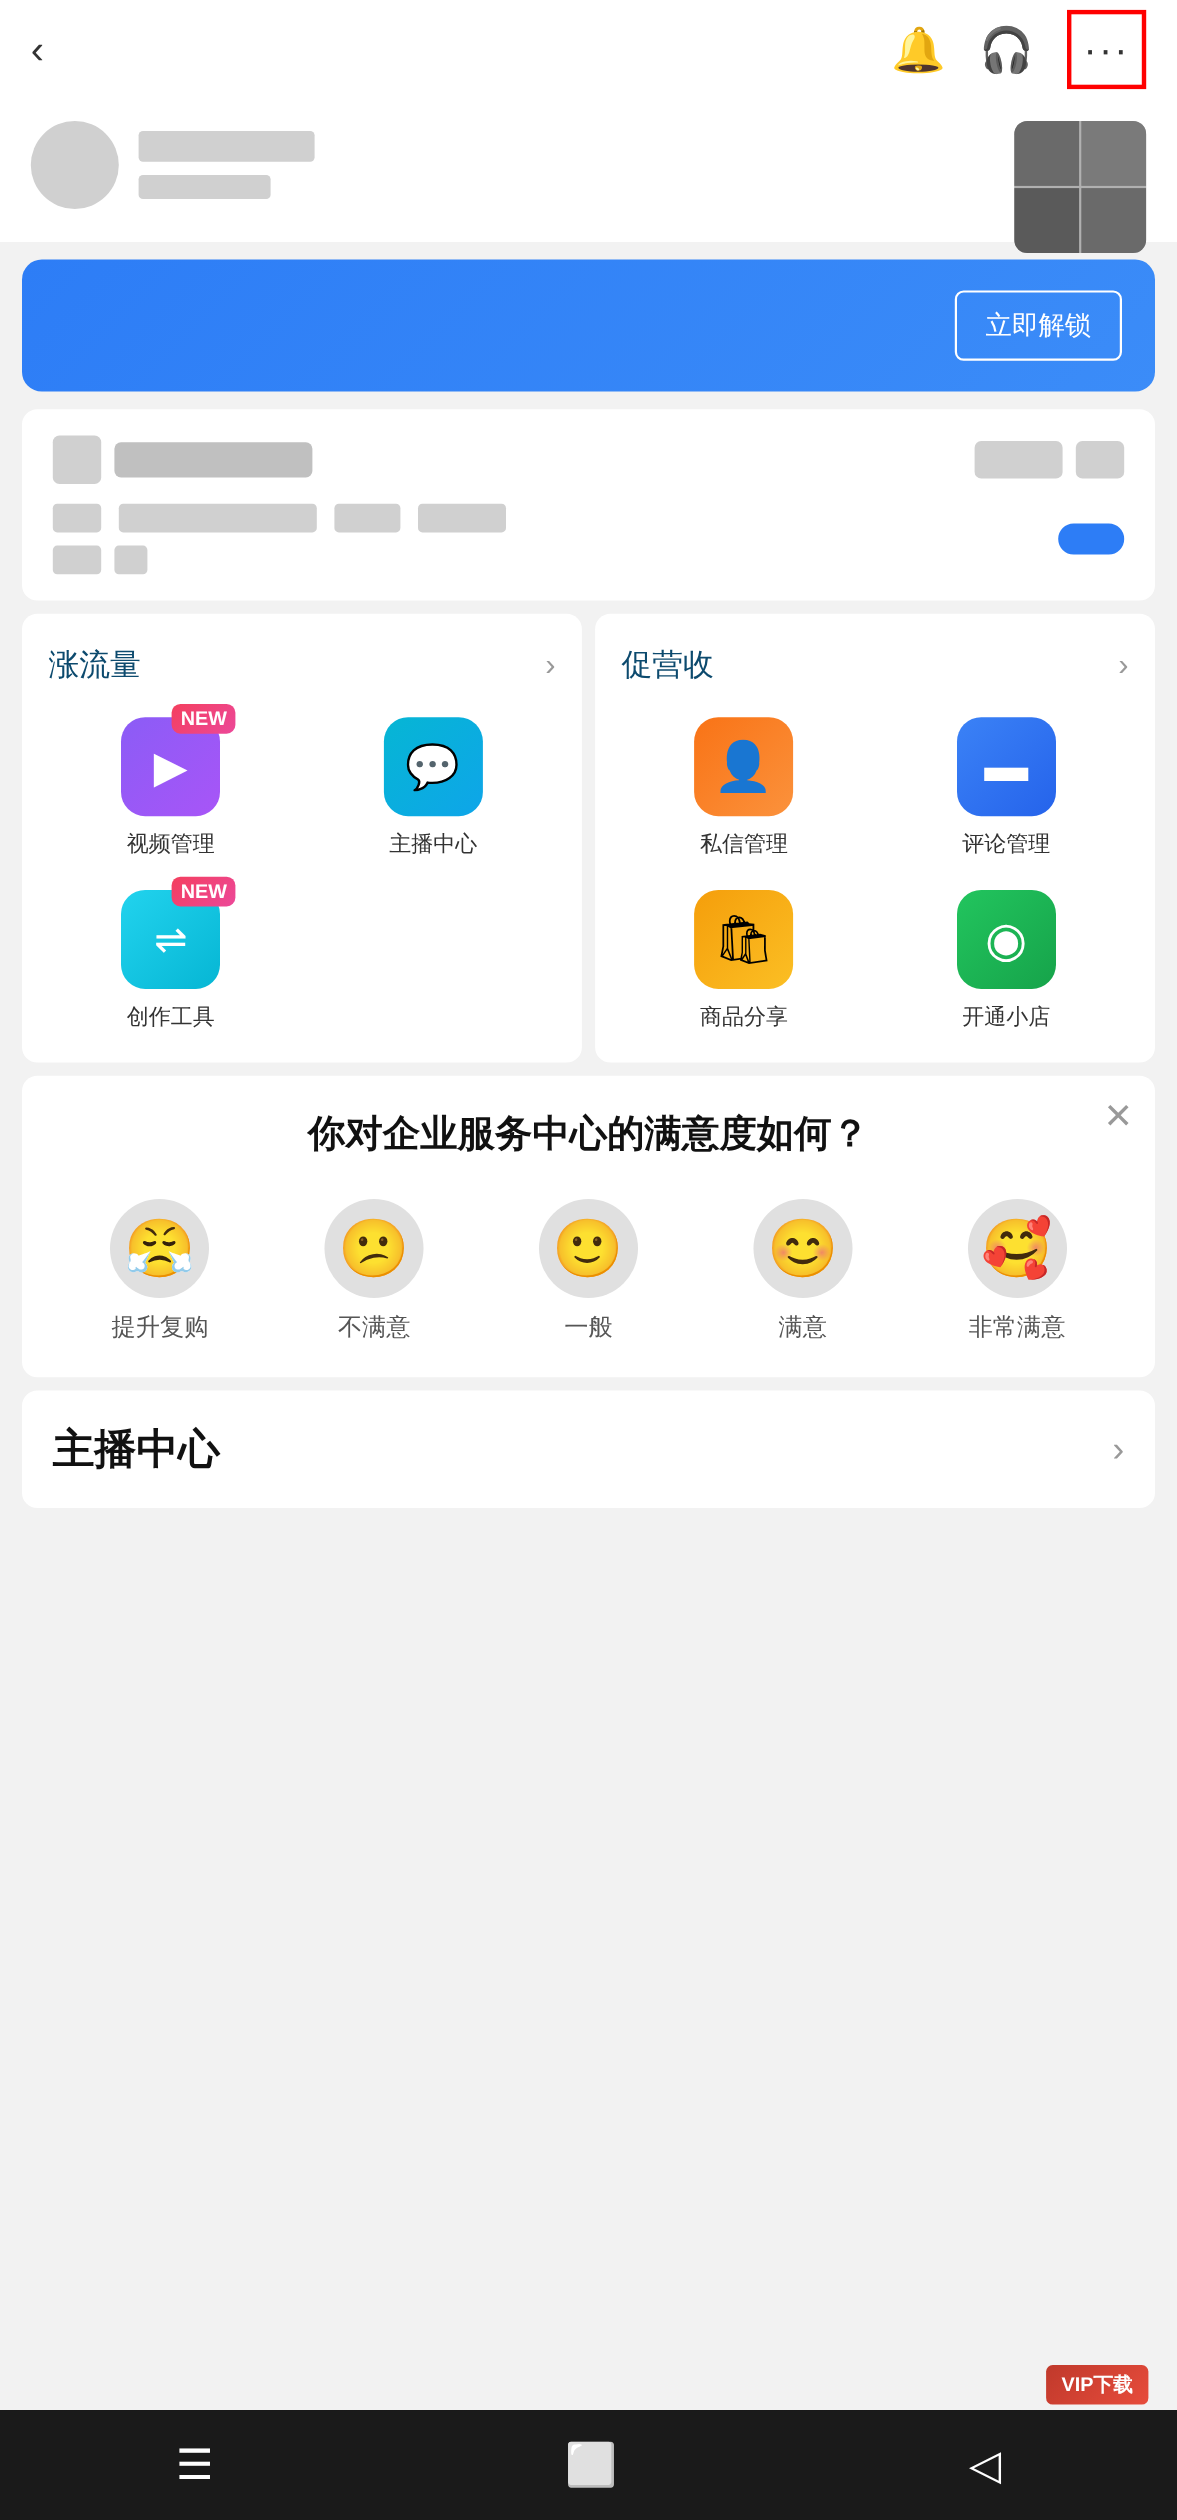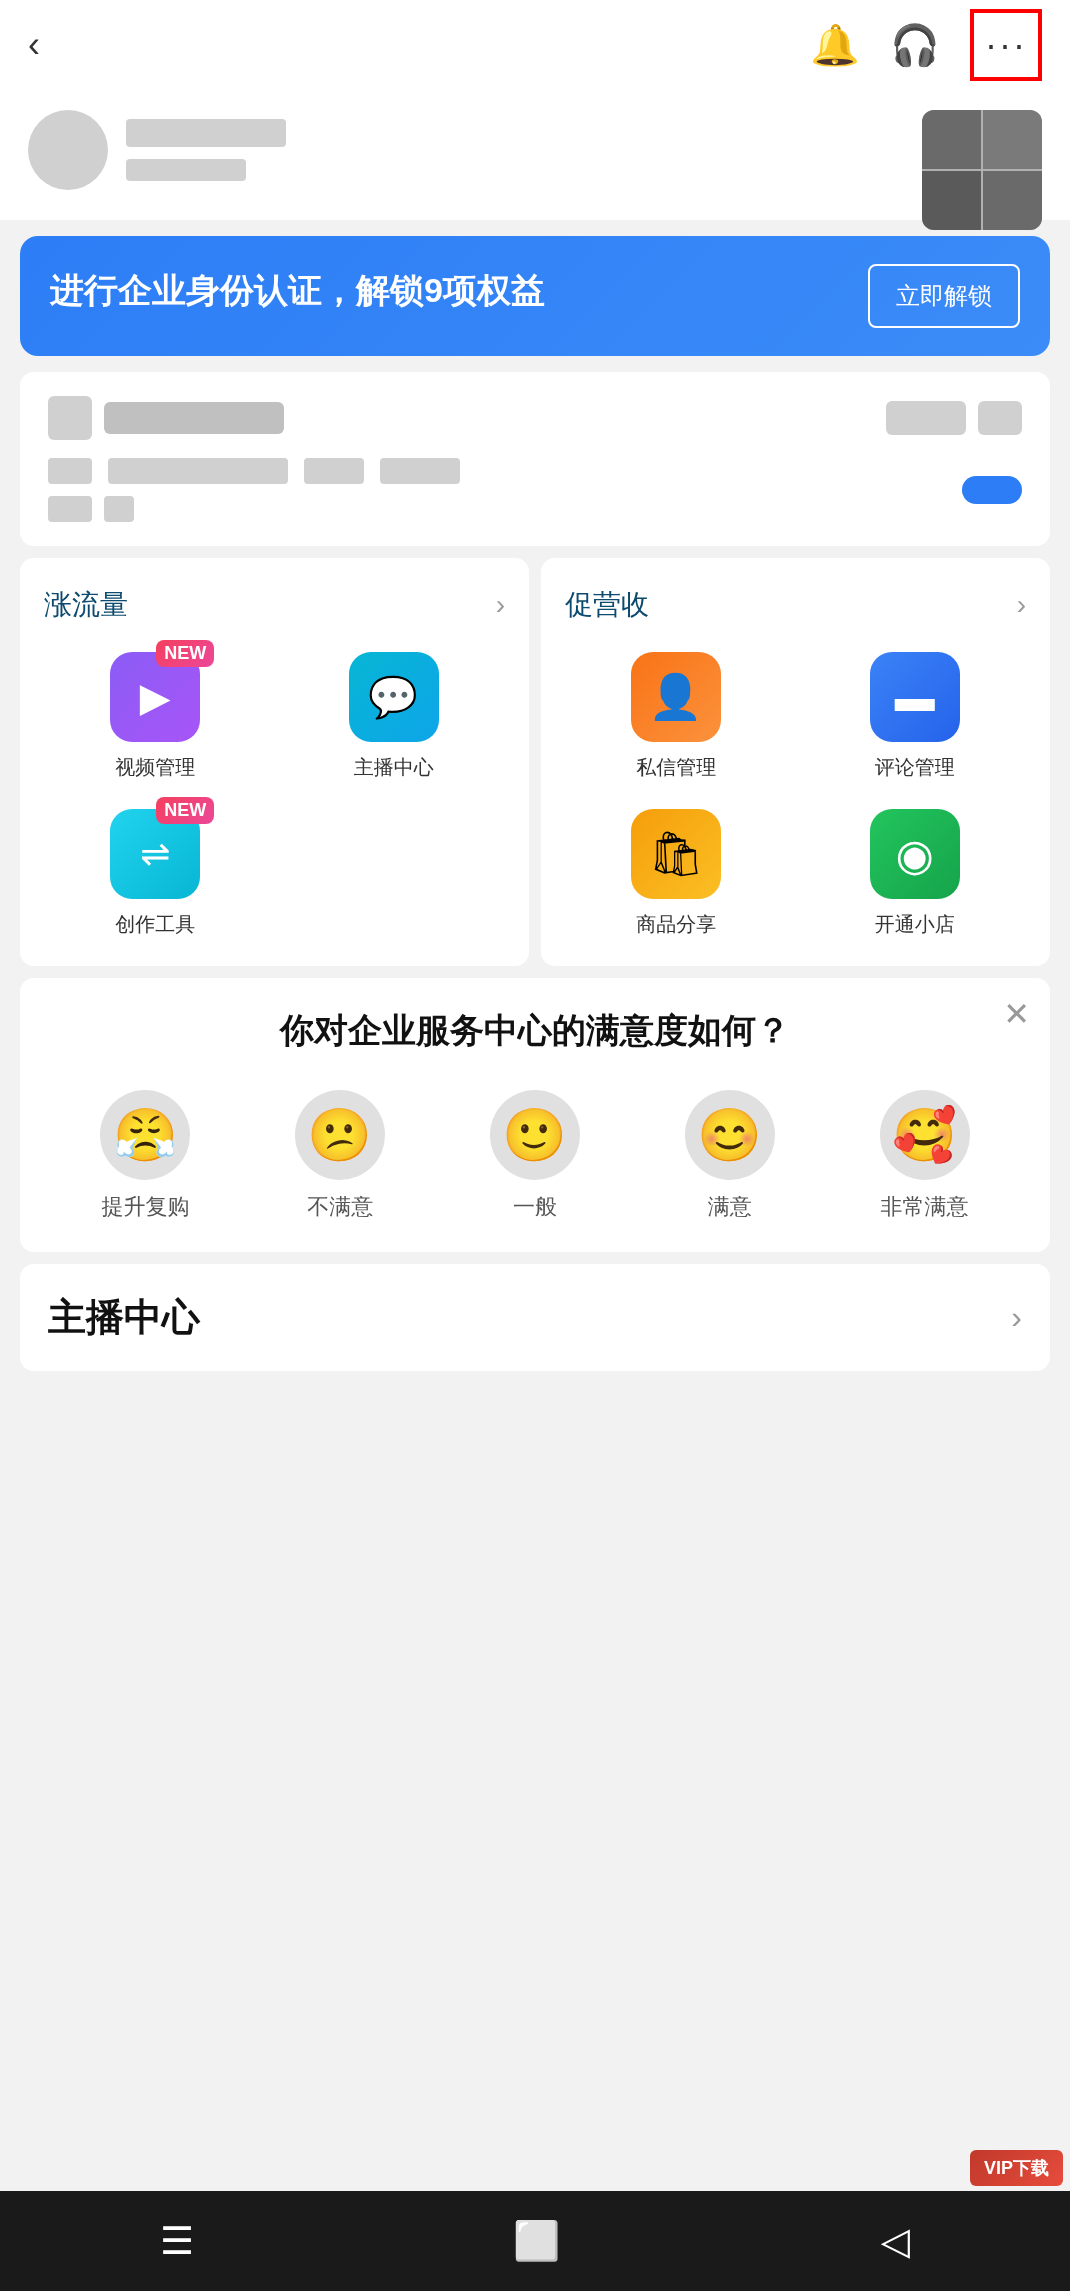--- a/index.html
+++ b/index.html
@@ -407,21 +407,21 @@
     }
     .nav-icon {
       font-size: 38px;
       color: #fff;
     }
 
     
     .vip-watermark {
       position: fixed;
       bottom: 105px;
-      right: 7px;
+      right: 26px;
       background: linear-gradient(135deg, #c0392b, #e74c3c);
       color: #fff;
       font-size: 18px;
       font-weight: bold;
       padding: 6px 14px;
       border-radius: 6px;
     }
 
     
     .blur-bar {
@@ -459,21 +459,20 @@
       <div class="avatar-photo-cell"></div>
       <div class="avatar-photo-cell"></div>
       <div class="avatar-photo-cell"></div>
       <div class="avatar-photo-cell"></div>
     </div>
   </div>
 </div>
 
 <div class="promo-banner">
   <div class="promo-text">
-    <h3>进行企业身份认证，解锁9项权益</h3>
   </div>
   <button class="promo-btn">立即解锁</button>
 </div>
 
 <div class="stats-card">
   <div class="stats-header">
     <div class="stats-header-left">
       <div class="stats-icon-box"></div>
       <div class="stats-name-bar"></div>
     </div>

